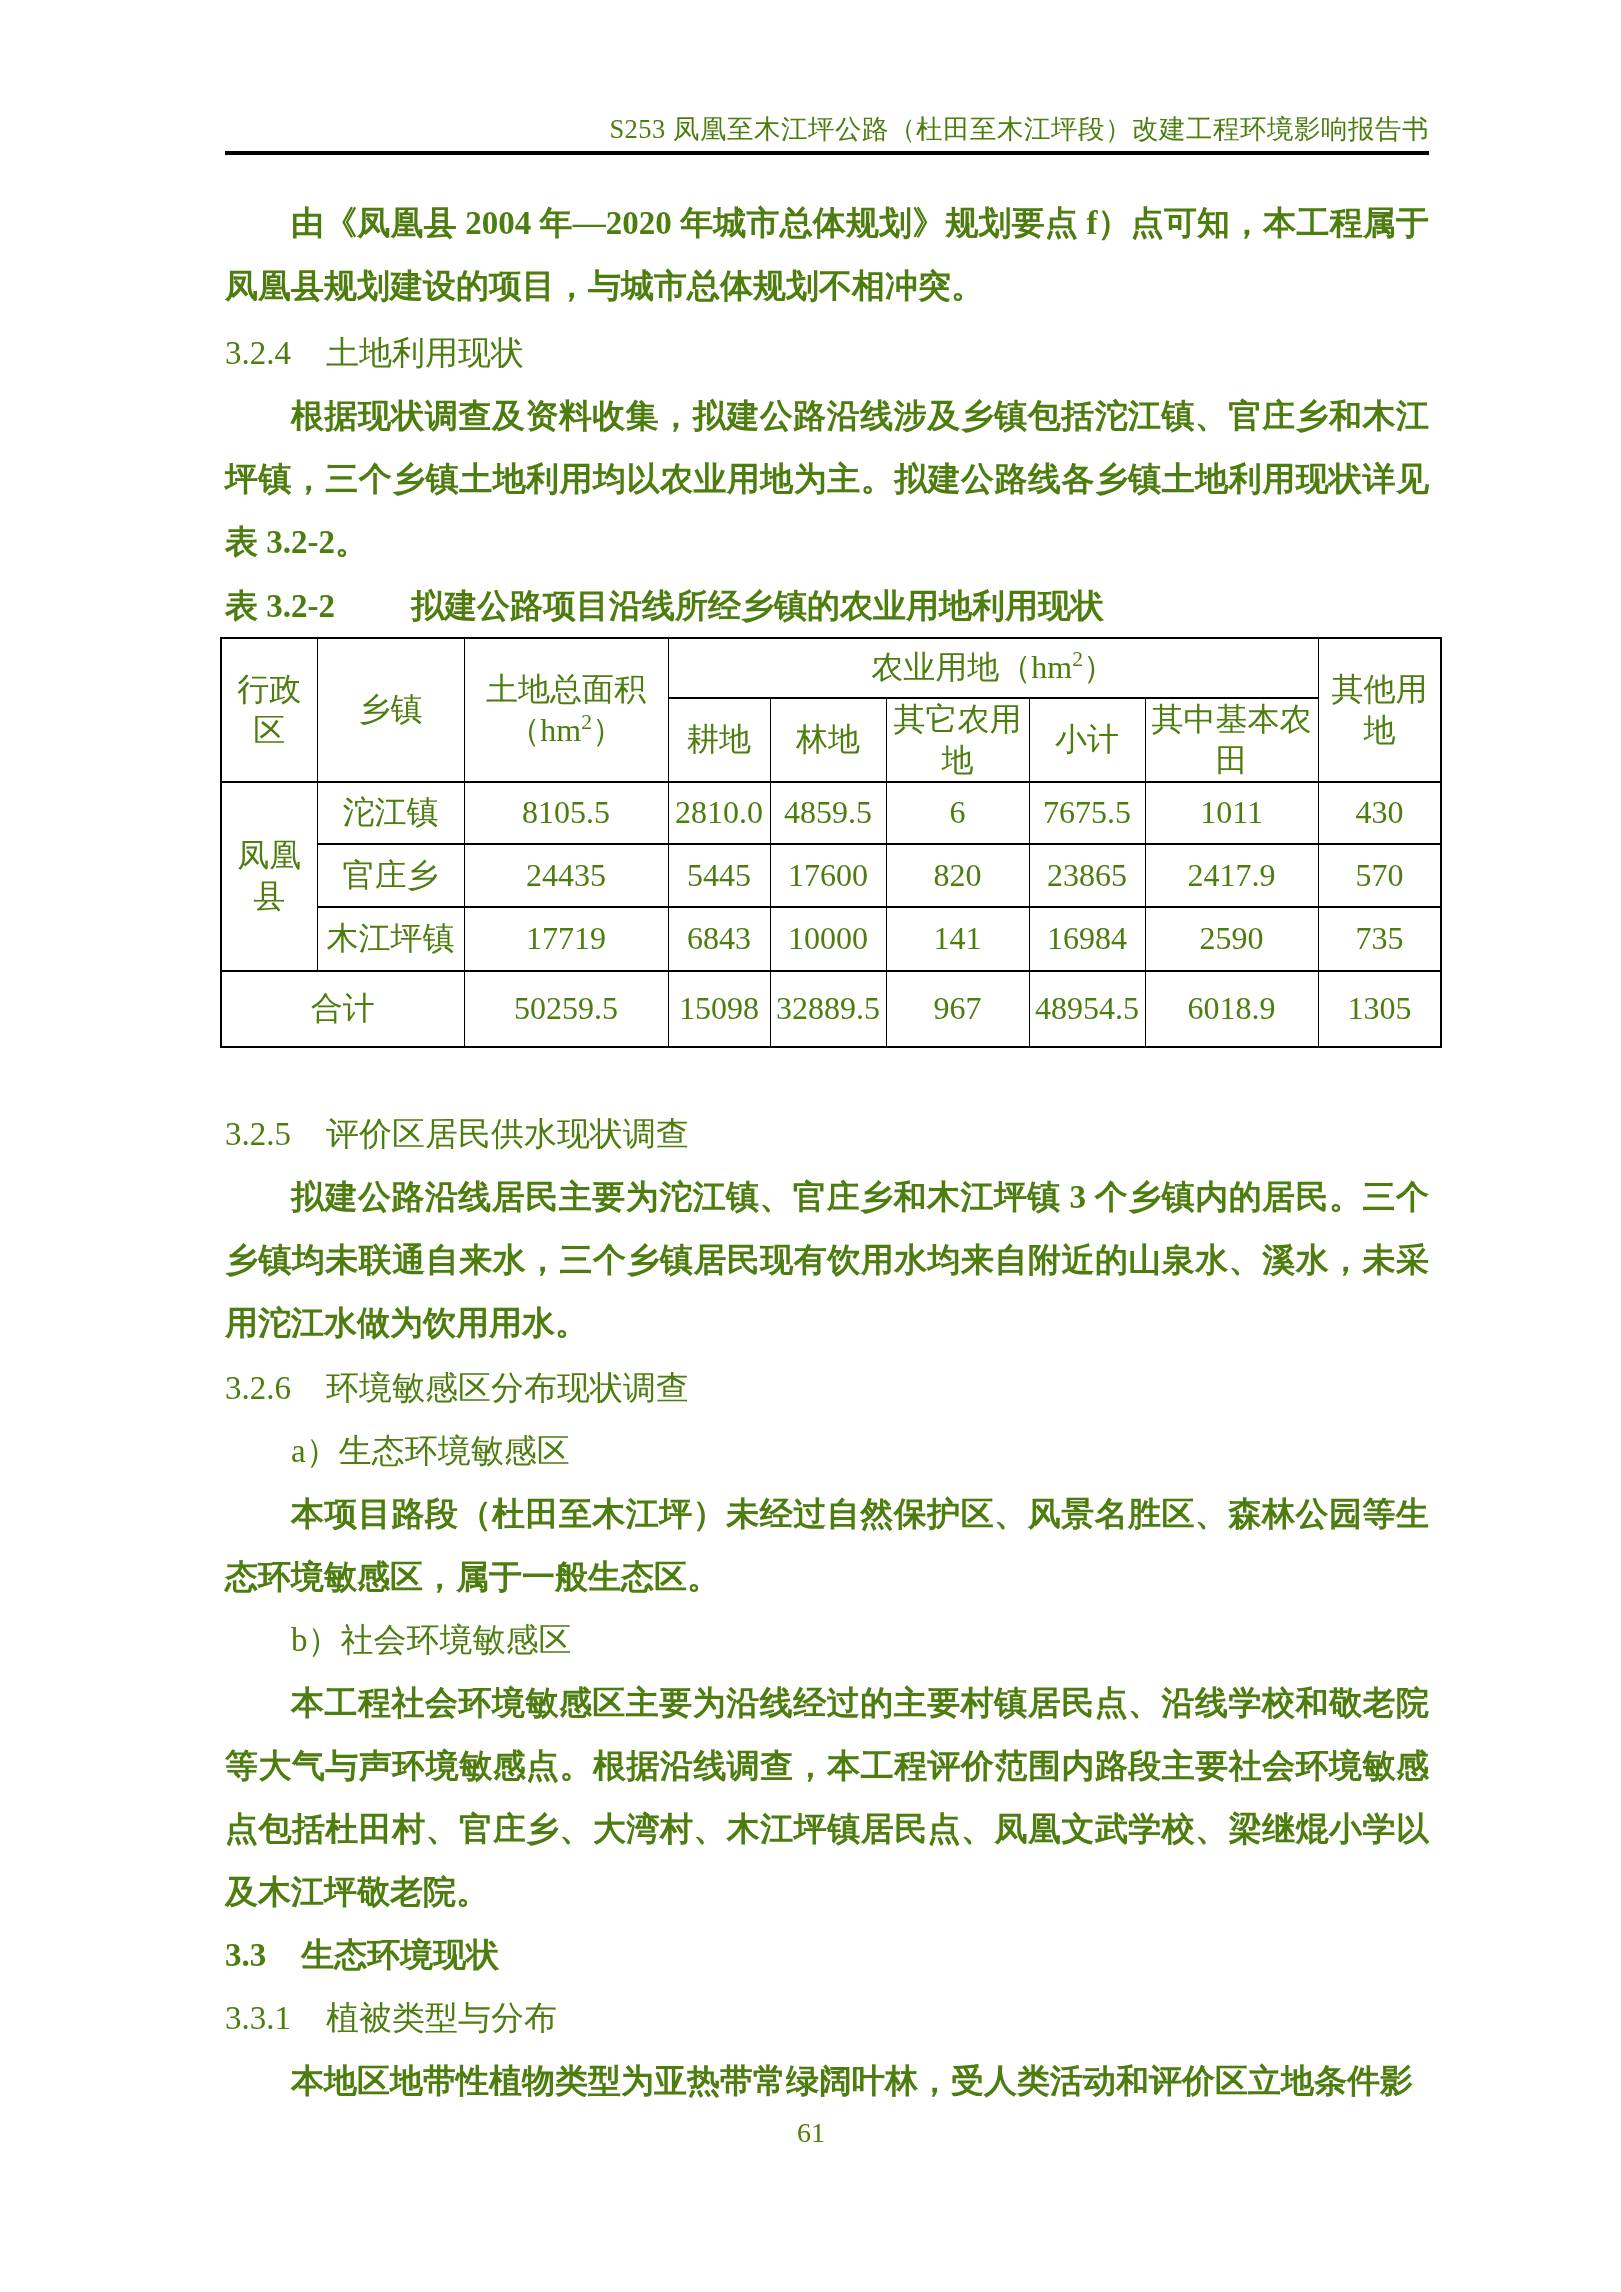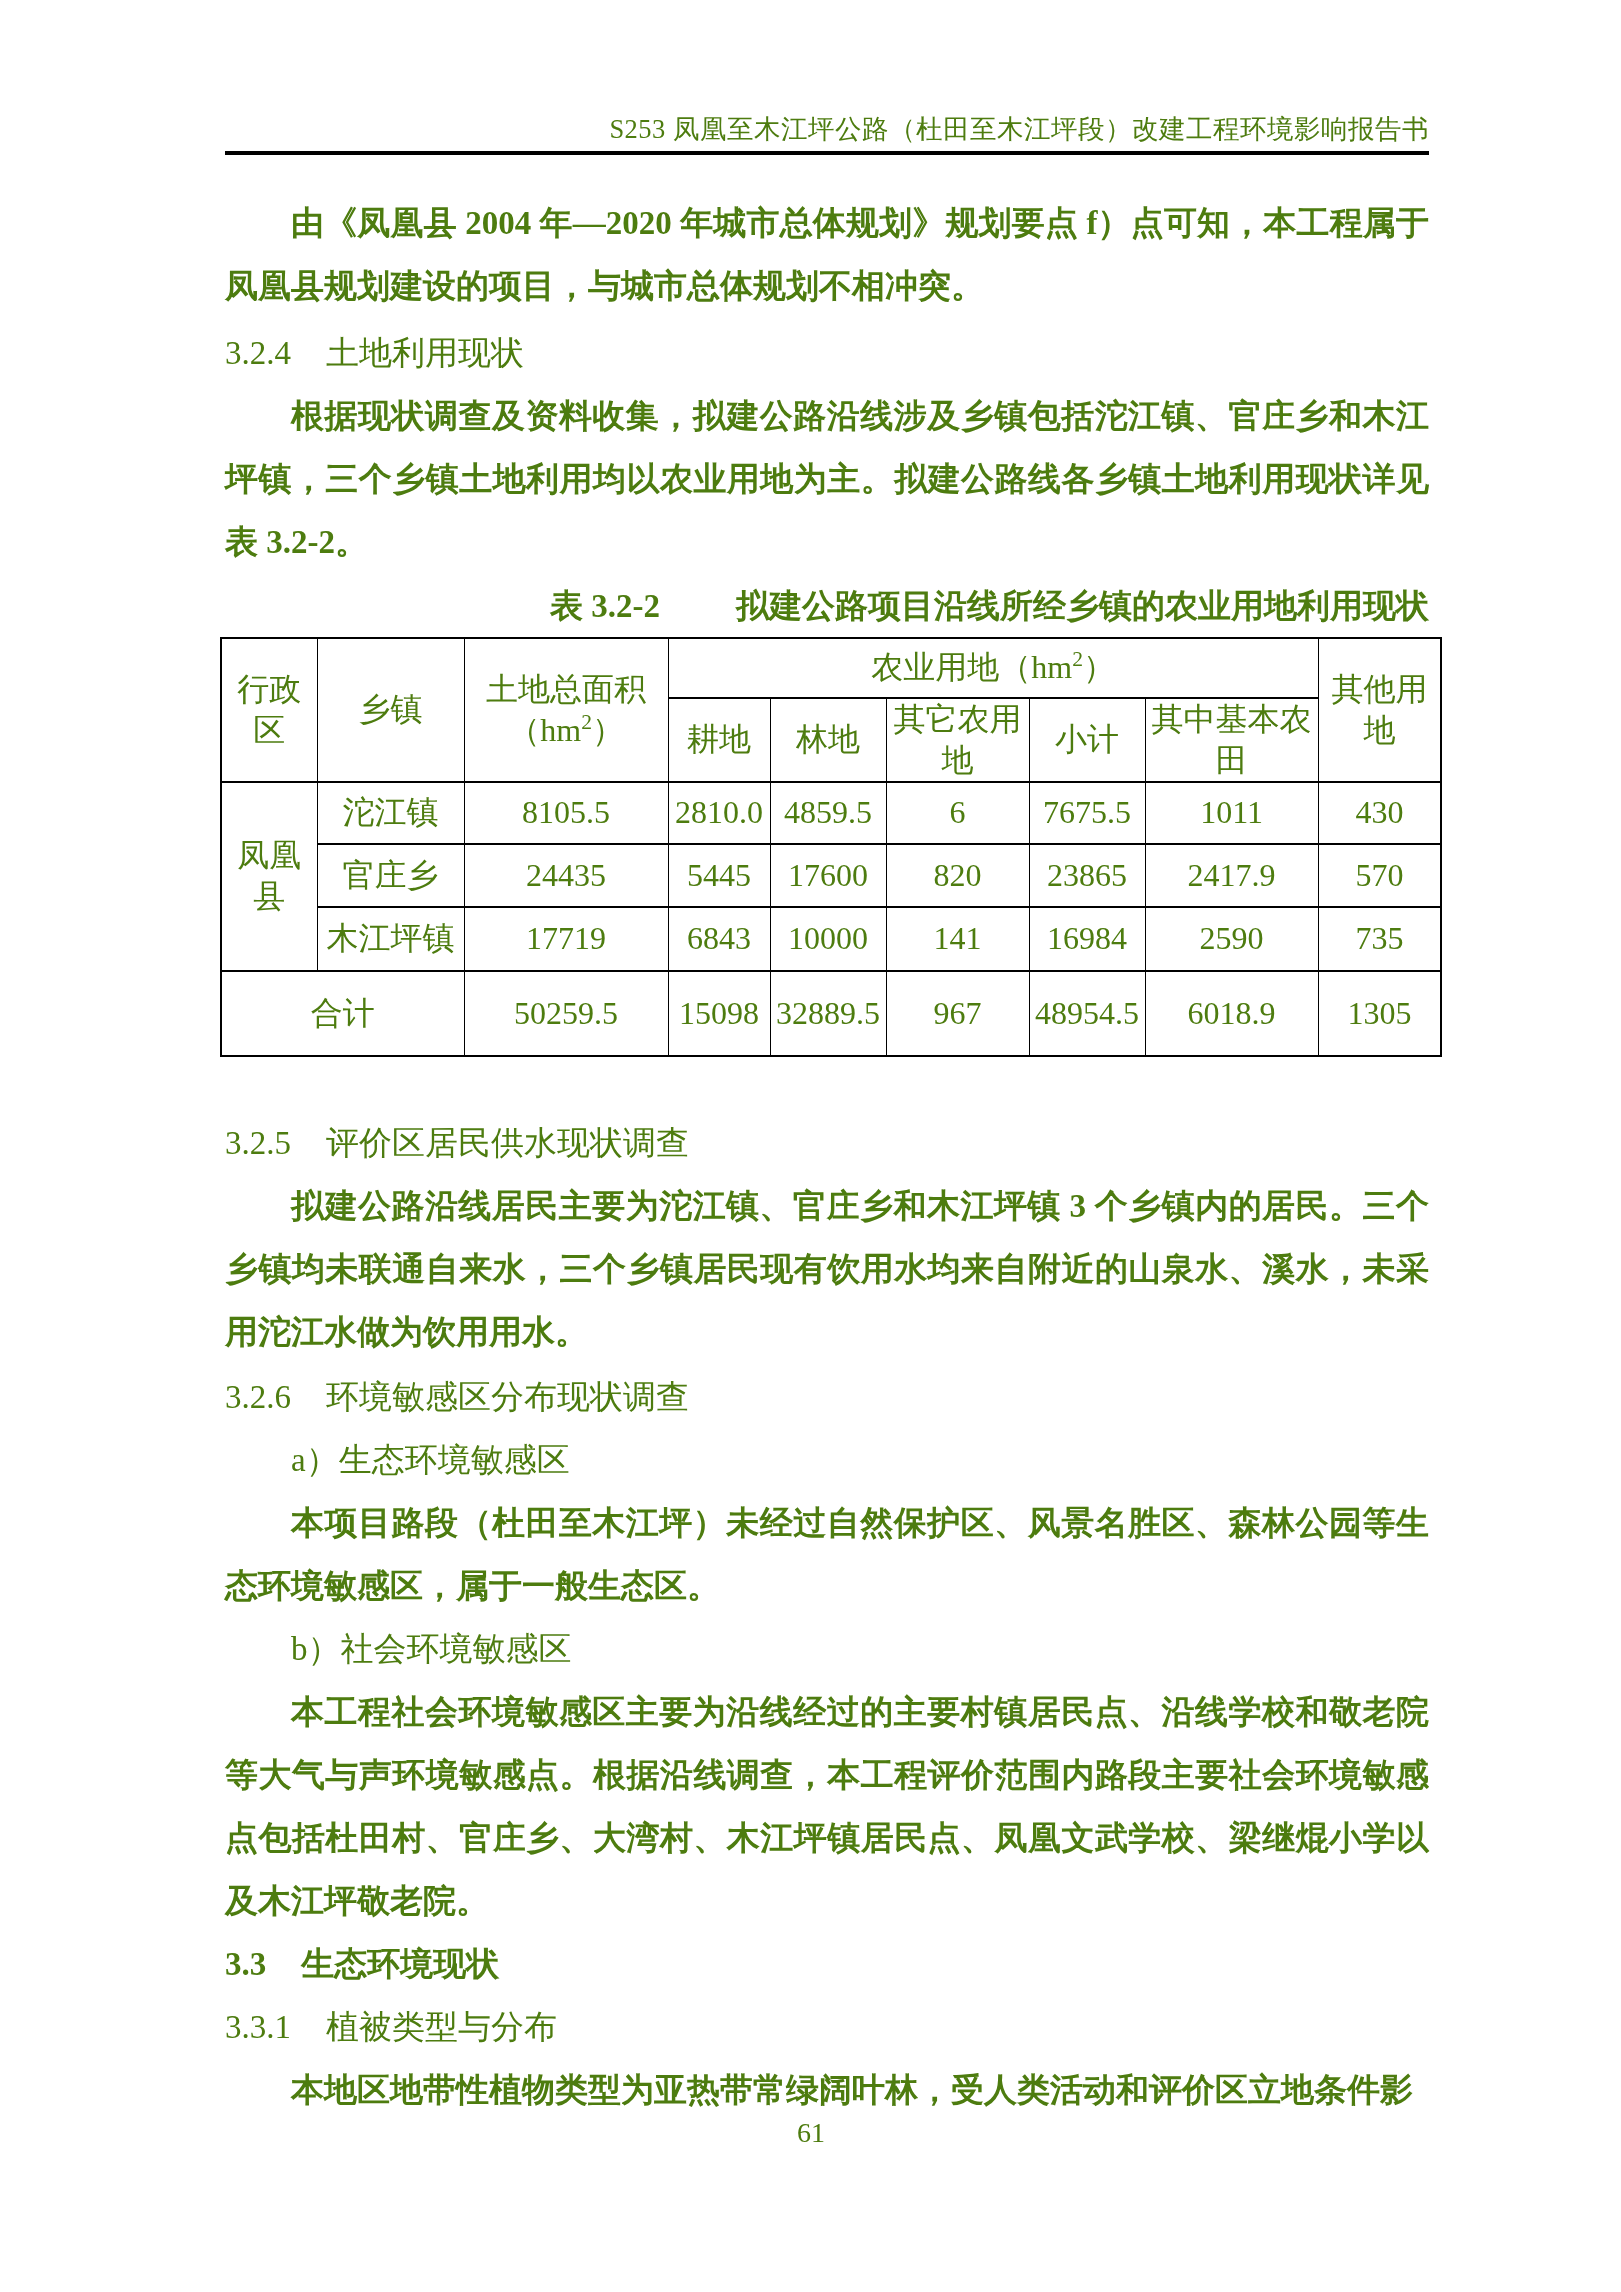--- a/index.html
+++ b/index.html
@@ -27,21 +27,21 @@
   }
   .p-intro{margin-top:37px;}
   .heading{font-size:33px;line-height:63px;margin:0;}
   .h-324{margin-top:3.9px;}
   .h-325{margin-top:55px;}
   .h-326{margin-top:2px;}
   .ht{margin-left:35px;}
   .bold{font-weight:bold;}
   .item-line{font-size:33px;line-height:63px;text-indent:2em;margin:0;}
   .caption{
-    display:flex;justify-content:flex-end;align-items:baseline;
+    display:flex;justify-content:flex-start;align-items:baseline;
     gap:76px;
     font-size:33px;line-height:61px;font-weight:bold;
     margin-top:2px;
   }
   table.landuse{
     border-collapse:collapse;table-layout:fixed;
     width:1219px;
     margin:0 0 0 -4.9px;
     border:2px solid #000;
   }
@@ -52,21 +52,21 @@
     text-align:center;vertical-align:middle;
     padding:0 2px;
     line-height:41px;
     overflow:hidden;
   }
   tr.hr1{height:60px;}
   tr.hr2{height:75px;}
   tr.br1{height:62px;}
   tr.br2{height:63px;}
   tr.br3{height:64px;}
-  tr.brt{height:85px;}
+  tr.brt{height:76px;}
   .b-thick{border-bottom:2.9px solid #000 !important;}
   .b-med{border-bottom:2px solid #000 !important;}
   .t-thick{border-top:2.9px solid #000 !important;}
   td.num{line-height:59px;}
   sup.unit{font-size:21.6px;line-height:0;}
   .blk{display:block;}
   .footer{
     position:absolute;top:2113px;left:209px;width:1204px;
     text-align:center;
     font-size:28px;line-height:39px;

